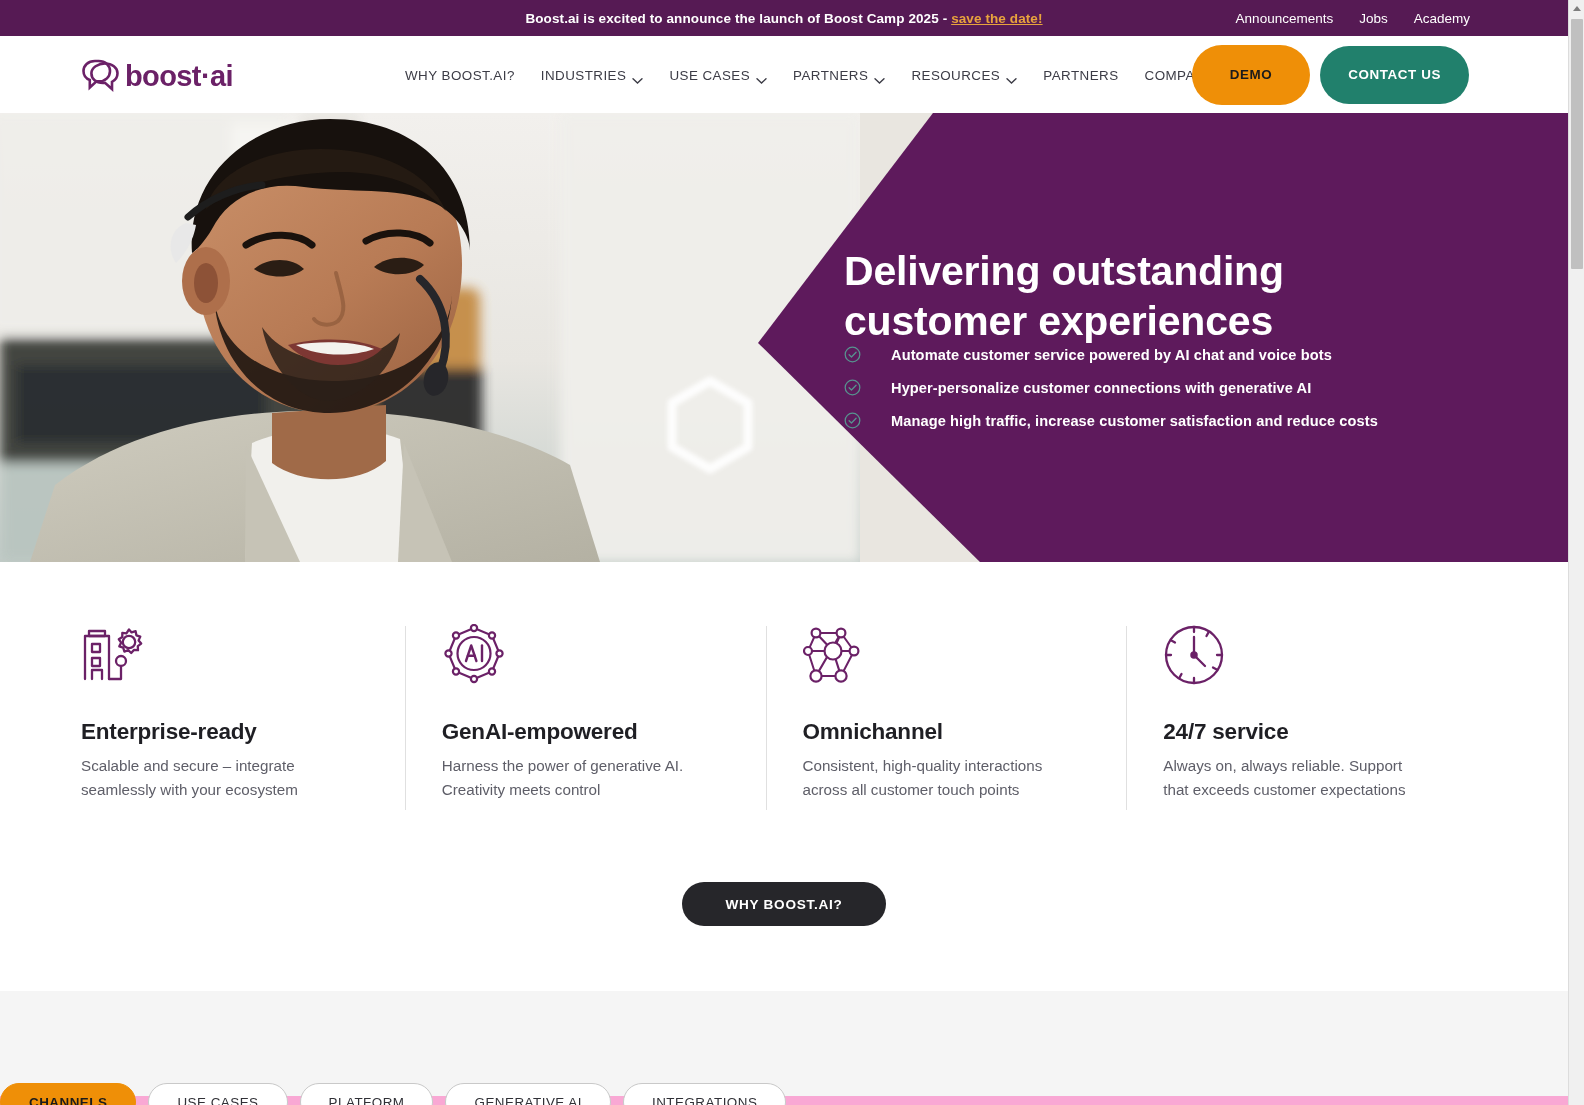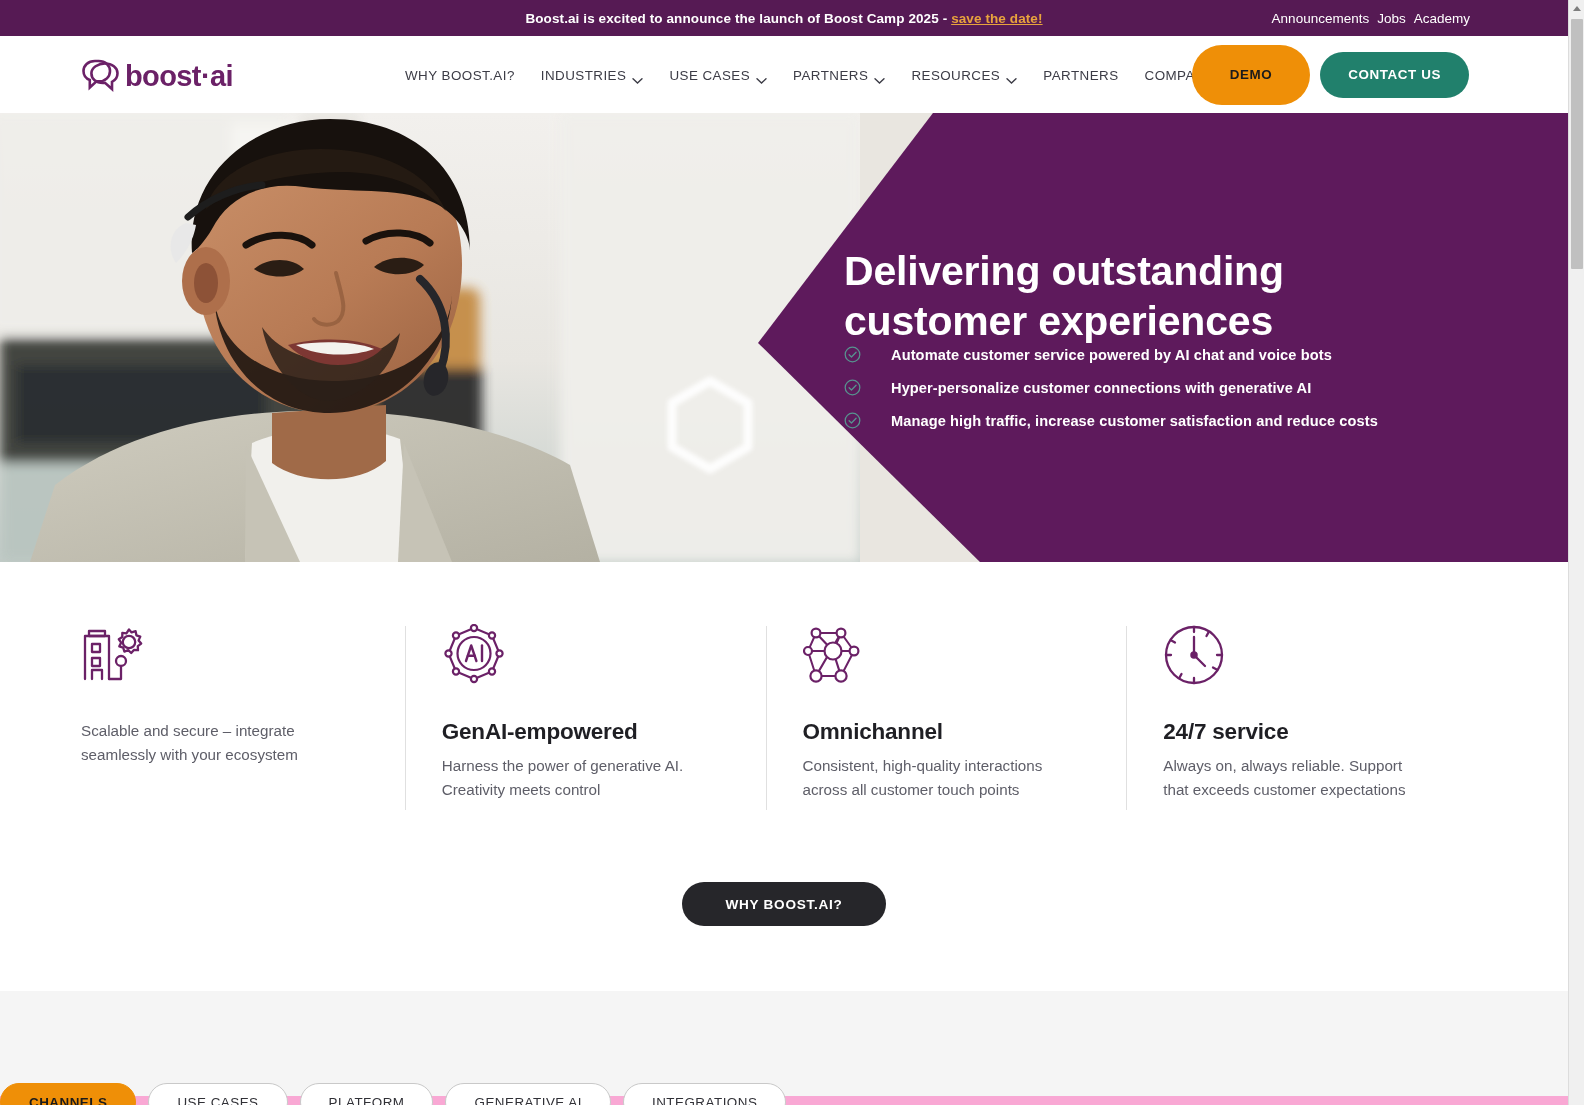--- a/index.html
+++ b/index.html
@@ -39,21 +39,21 @@
     white-space: nowrap;
   }
   .announce-msg .save-link {
     color: #e8a33d;
     text-decoration: underline;
     font-weight: bold;
     cursor: pointer;
   }
   .announce-right {
     position: absolute; right: 98px; top: 0; height: 36px;
-    display: flex; align-items: center; gap: 8px;
+    display: flex; align-items: center; gap: 26px;
   }
   .announce-right a {
     color: #ffffff; font-size: 13.5px; text-decoration: none; cursor: pointer;
     white-space: nowrap;
   }
 
   
   .header {
     height: 77px;
     background: #ffffff;
@@ -107,21 +107,21 @@
     font-family: inherit;
   }
   .btn-contact {
     background: #21806c;
     color: #ffffff;
     font-weight: bold;
     font-size: 13.4px;
     letter-spacing: .6px;
     border: none;
     border-radius: 40px;
-    height: 46px;
+    height: 58px;
     padding: 0 28px;
     cursor: pointer;
     font-family: inherit;
   }
 
   
   .hero {
     position: relative;
     height: 449px;
     overflow: hidden;
@@ -502,20 +502,21 @@
               <path d="M8 7 L24 7 L24 12 L8 12 Z"></path>
               <rect x="11" y="20" width="8" height="8"></rect>
               <rect x="11" y="34" width="8" height="8"></rect>
               <path d="M11 55 L11 46 L21 46 L21 55"></path>
               <path d="M28 55 L40 55 L40 43"></path>
               <circle cx="40" cy="37" r="5"></circle>
               <circle cx="48" cy="18" r="6.2"></circle>
               <path d="M48 5.5 L50.6 8.4 L54.6 7.2 L55.4 11.3 L59.3 12.6 L57.6 16.4 L60.2 19.6 L56.8 22.1 L57 26.2 L52.9 25.9 L50.2 29 L47.2 26.2 L43.4 27.6 L42.2 23.7 L38.3 22.3 L40.2 18.6 L37.8 15.3 L41.3 13 L41.3 8.9 L45.4 9.4 Z"></path>
             </svg>
           </div>
+          <div class="feature-title">Enterprise-ready</div>
           <div class="feature-desc">Scalable and secure – integrate seamlessly with your ecosystem</div>
         </div>
 
         <div class="feature">
           <div class="feature-icon">
             <svg width="64" height="62" viewBox="0 0 64 62" fill="none" stroke="#6b2167" stroke-width="2.2">
               <path d="M32 4 L50 11.5 L57.5 29.5 L50 47.5 L32 55 L14 47.5 L6.5 29.5 L14 11.5 Z"></path>
               <circle cx="32" cy="29.5" r="16.5"></circle>
               <circle cx="32" cy="4" r="3.1" fill="#fff"></circle>
               <circle cx="50" cy="11.5" r="3.1" fill="#fff"></circle>

